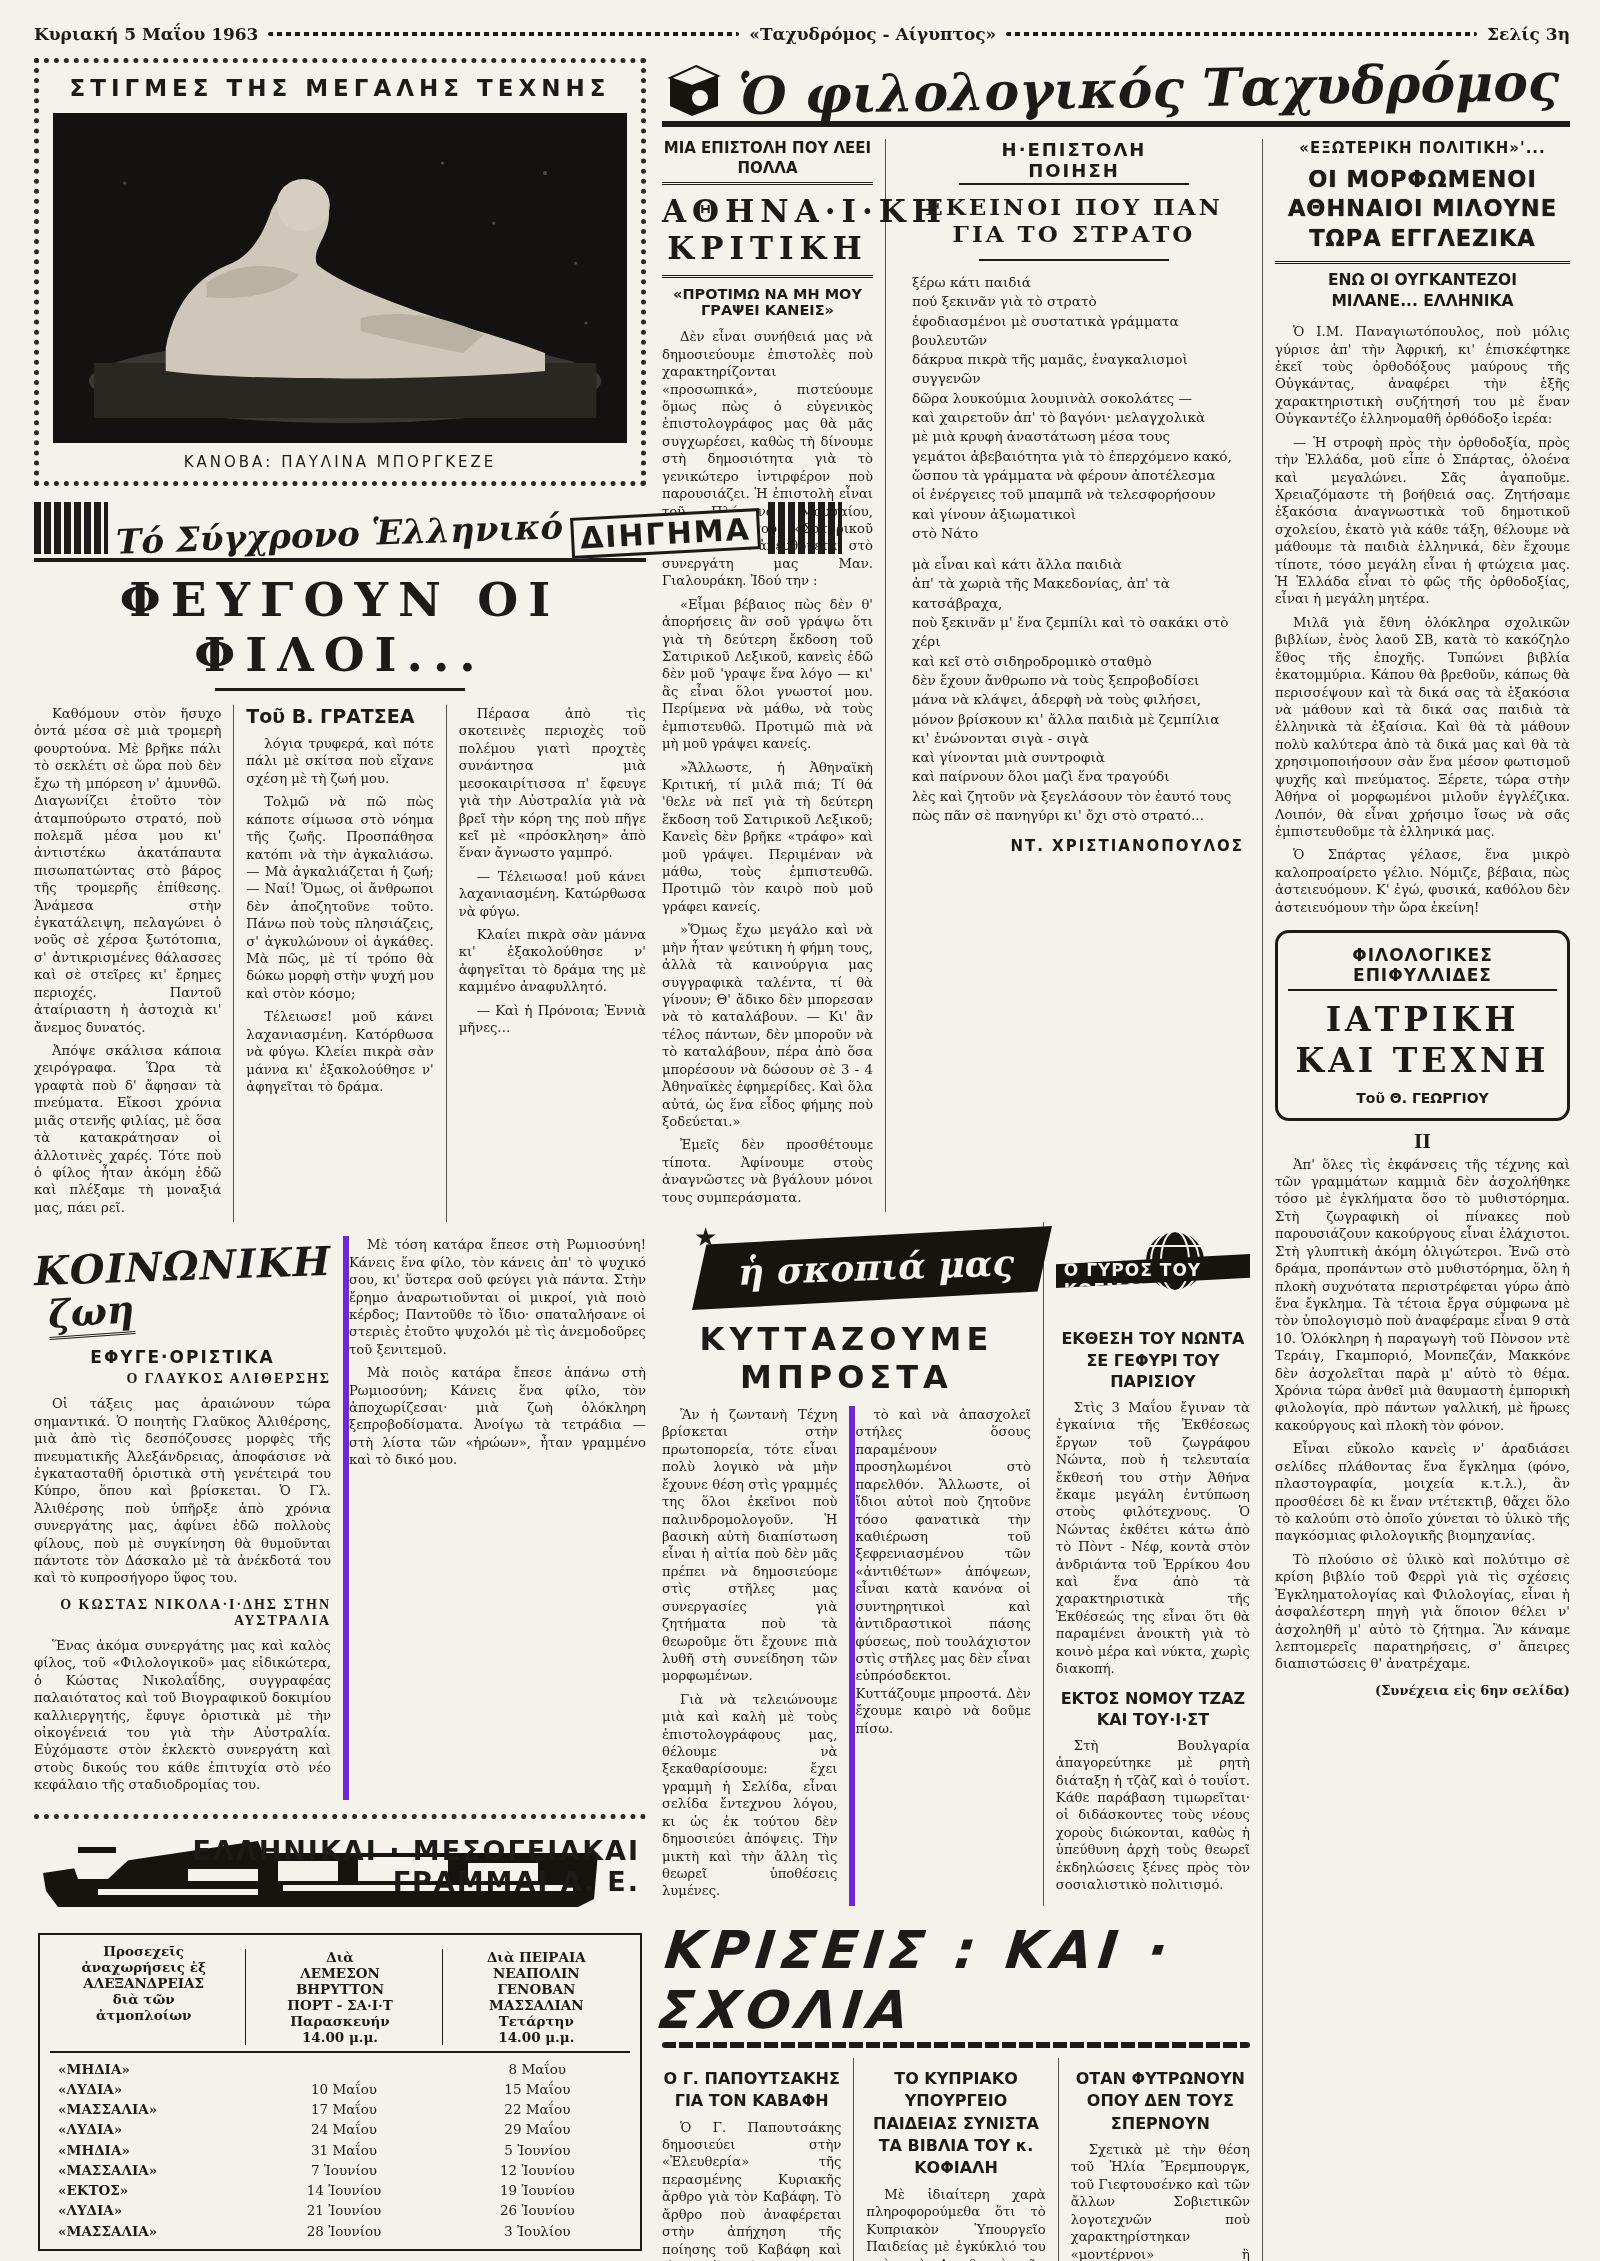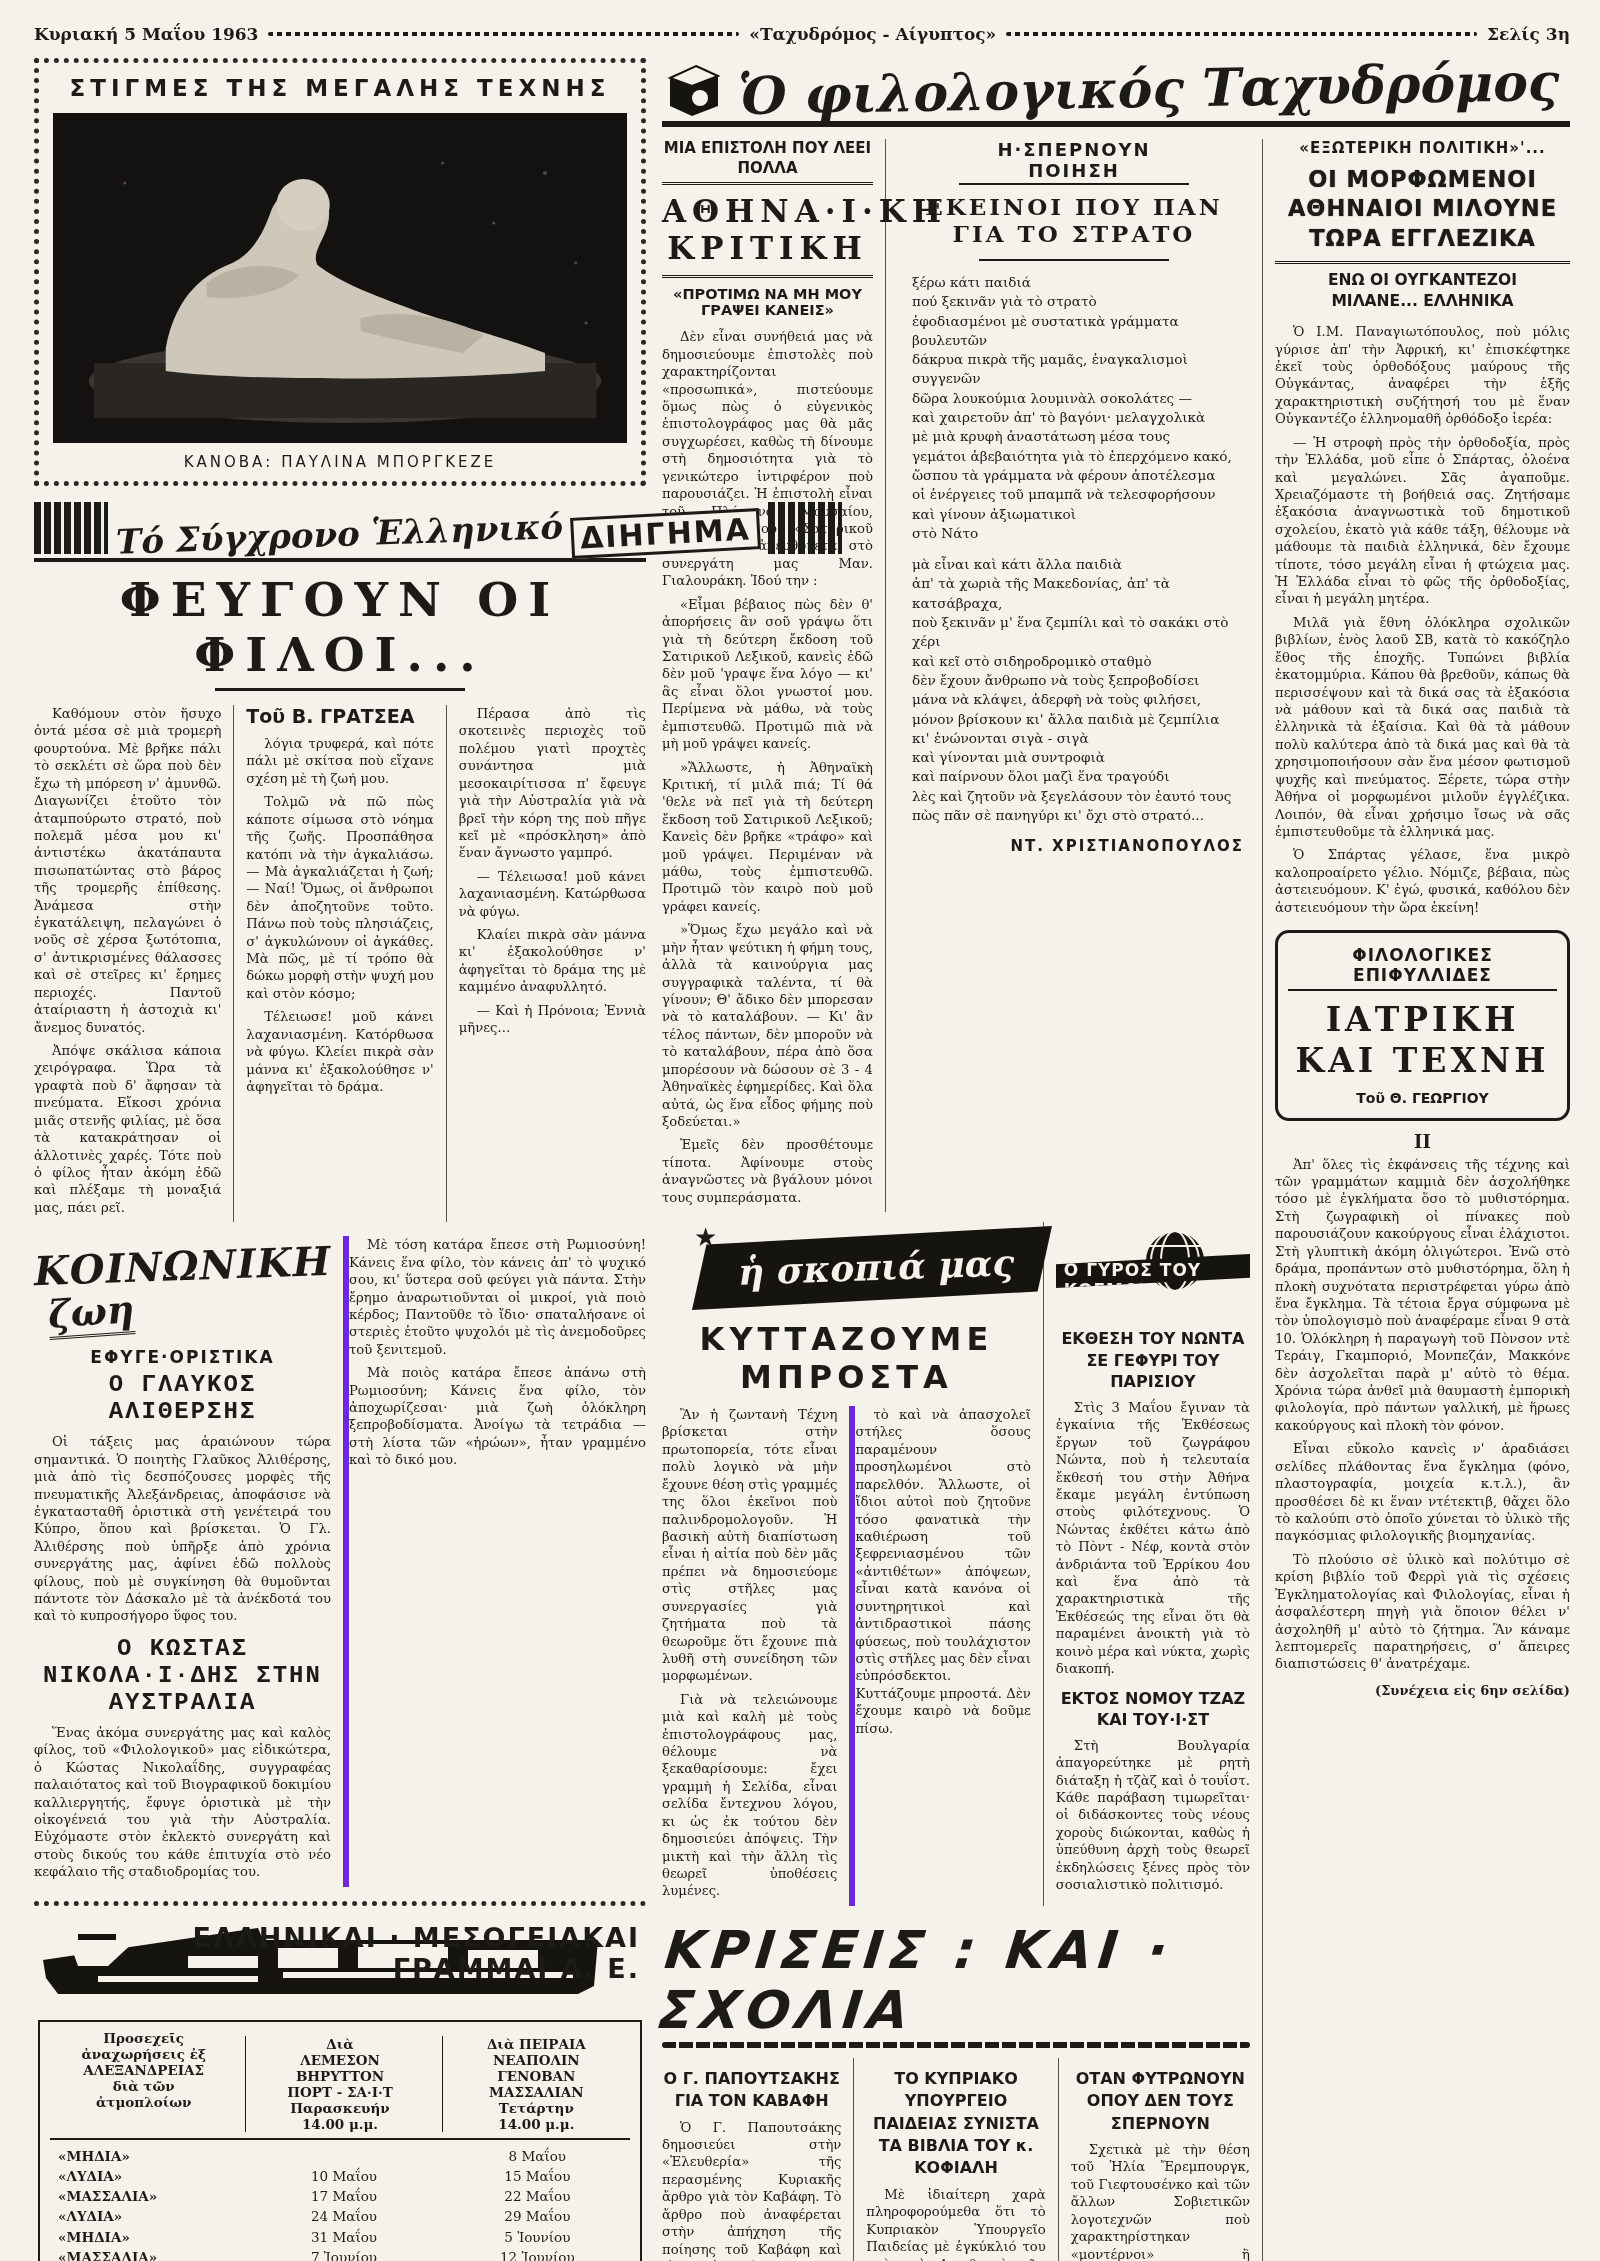--- a/index.html
+++ b/index.html
@@ -37,21 +37,21 @@
   .byline { font-family:"DejaVu Sans", sans-serif; font-weight:bold; font-size:19px; margin-bottom:8px; }
   .bp { font-size:13.2px; line-height:1.32; text-align:justify; text-indent:18px; margin-bottom:6px; }
   .twocol { display:flex; gap:12px; margin-top:14px; }
   .twocol > div { flex:1; min-width:0; }
   .twocol > div + div { border-left:6px solid #6d28d9; }
   
   .social-logo { margin:6px 0 8px; }
   .social-line1 { font-style:italic; font-weight:bold; font-size:40px; letter-spacing:1px; transform:rotate(-2deg); display:inline-block; }
   .social-line2 { font-style:italic; font-weight:bold; font-size:38px; display:inline-block; margin-left:14px; transform:rotate(-4deg); border-bottom:3px double #1c1b18; }
   .kicker { text-align:center; font-family:"DejaVu Sans", sans-serif; font-weight:bold; font-size:17px; letter-spacing:2px; margin:10px 0 4px; }
-  .subhead { text-align:center; font-family:Liberation Mono, monospace; font-weight:bold; font-size:24px; letter-spacing:2px; margin:4px 0 8px; }
+  .subhead { text-align:right; font-family:Liberation Serif, serif; font-weight:bold; font-size:14px; letter-spacing:2px; margin:4px 0 8px; }
   
   .ad { border-top:5px dotted #2a2925; border-bottom:5px dotted #2a2925; padding:14px 4px 10px; margin-top:14px; }
   .ad-logo { position:relative; height:86px; margin-bottom:14px; }
   .ad-logo svg { position:absolute; left:0; top:0; }
   .ad-name { position:absolute; right:2px; top:2px; text-align:right; font-family:"DejaVu Sans", sans-serif; font-weight:bold; font-size:27px; letter-spacing:2px; line-height:1.15; }
   .ad-table { border:2px solid #1c1b18; padding:8px 10px; font-size:13.5px; }
   .ad-headrow { display:flex; gap:8px; border-bottom:2px solid #1c1b18; padding-bottom:6px; margin-bottom:6px; }
   .ad-headrow > div { flex:1; text-align:center; font-weight:bold; white-space:pre-line; }
   .ad-headrow > div + div { border-left:1px solid #1c1b18;margin-top:6px; }
   .srow { display:flex; gap:8px; line-height:1.5; }
@@ -330,21 +330,21 @@
 
               <p class="bp">Δὲν εἶναι συνήθειά μας νὰ δημοσιεύουμε ἐπιστολὲς ποὺ χαρακτηρίζονται «προσωπικά», πιστεύουμε ὅμως πὼς ὁ εὐγενικὸς ἐπιστολογράφος μας θὰ μᾶς συγχωρέσει, καθὼς τὴ δίνουμε στὴ δημοσιότητα γιὰ τὸ γενικώτερο ἰντιρφέρον ποὺ παρουσιάζει. Ἡ ἐπιστολὴ εἶναι τοῦ Πλάτωνα Μουσαίου, συγγραφέα τοῦ «Σατυρικοῦ Λεξικοῦ» καὶ ἀπευθύνεται στὸ συνεργάτη μας Μαν. Γιαλουράκη. Ἰδού την :</p>
                   <p class="bp">«Εἶμαι βέβαιος πὼς δὲν θ' ἀπορήσεις ἂν σοῦ γράψω ὅτι γιὰ τὴ δεύτερη ἔκδοση τοῦ Σατιρικοῦ Λεξικοῦ, κανεὶς ἐδῶ δὲν μοῦ 'γραψε ἕνα λόγο — κι' ἂς εἶναι ὅλοι γνωστοί μου. Περίμενα νὰ μάθω, νὰ τοὺς ἐμπιστευθῶ. Προτιμῶ πιὰ νὰ μὴ μοῦ γράψει κανείς.</p>
                   <p class="bp">»Ἄλλωστε, ἡ Ἀθηναϊκὴ Κριτική, τί μιλᾶ πιά; Τί θά 'θελε νὰ πεῖ γιὰ τὴ δεύτερη ἔκδοση τοῦ Σατιρικοῦ Λεξικοῦ; Κανεὶς δὲν βρῆκε «τράφο» καὶ μοῦ γράψει. Περιμέναν νὰ μάθω, τοὺς ἐμπιστευθῶ. Προτιμῶ τὸν καιρὸ ποὺ μοῦ γράφει κανείς.</p>
                   <p class="bp">»Ὅμως ἔχω μεγάλο καὶ νὰ μὴν ἦταν ψεύτικη ἡ φήμη τους, ἀλλὰ τὰ καινούργια μας συγγραφικὰ ταλέντα, τί θὰ γίνουν; Θ' ἄδικο δὲν μπορεσαν νὰ τὸ καταλάβουν. — Κι' ἂν τέλος πάντων, δὲν μποροῦν νὰ τὸ καταλάβουν, πέρα ἀπὸ ὅσα μπορέσουν νὰ δώσουν σὲ 3 - 4 Ἀθηναϊκὲς ἐφημερίδες. Καὶ ὅλα αὐτά, ὡς ἕνα εἶδος φήμης ποὺ ξοδεύεται.»</p>
                   <p class="bp">Ἐμεῖς δὲν προσθέτουμε τίποτα. Ἀφίνουμε στοὺς ἀναγνῶστες νὰ βγάλουν μόνοι τους συμπεράσματα.</p>
                 </div>
             </div>
 
             <div class="poem-col">
-              <span class="poem-kicker">Η·ΣΠΕΡΝΟΥΝ ΠΟΙΗΣΗ</span>
+              <span class="poem-kicker">Η·ΕΠΙΣΤΟΛΗ ΠΟΙΗΣΗ</span>
               <div class="poem-title">ΕΚΕΙΝΟΙ ΠΟΥ ΠΑΝ ΓΙΑ ΤΟ ΣΤΡΑΤΟ</div>
               <div class="poem-rule"></div>
               <div class="verse">ξέρω κάτι παιδιά
 πού ξεκινᾶν γιὰ τὸ στρατὸ
 ἐφοδιασμένοι μὲ συστατικὰ γράμματα βουλευτῶν
 δάκρυα πικρὰ τῆς μαμᾶς, ἐναγκαλισμοὶ συγγενῶν
 δῶρα λουκούμια λουμινὰλ σοκολάτες —
 καὶ χαιρετοῦν ἀπ' τὸ βαγόνι· μελαγχολικὰ
 μὲ μιὰ κρυφὴ ἀναστάτωση μέσα τους
 γεμάτοι ἀβεβαιότητα γιὰ τὸ ἐπερχόμενο κακό,

